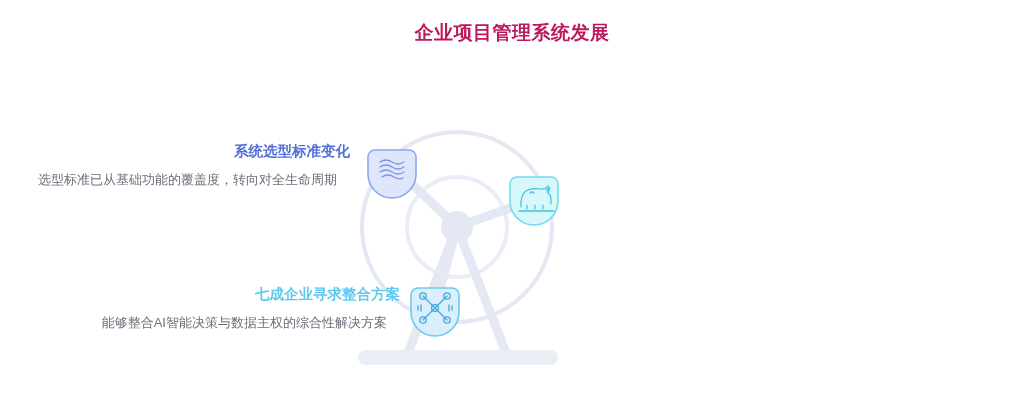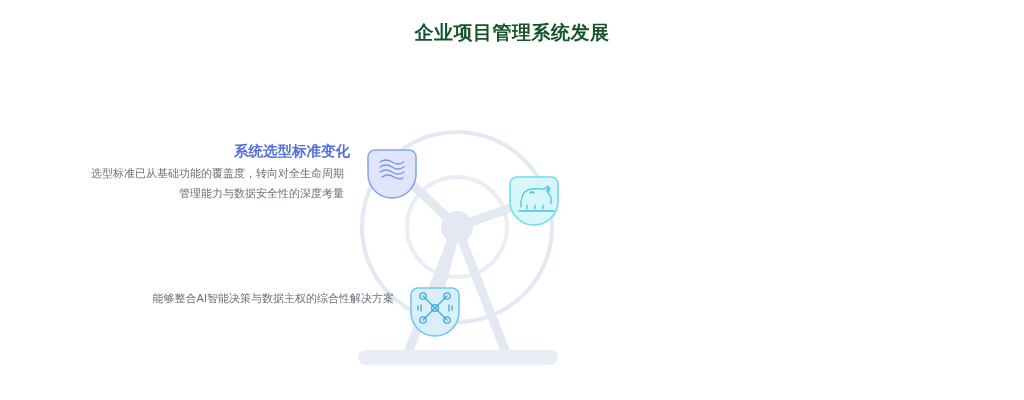--- a/index.html
+++ b/index.html
@@ -16,21 +16,21 @@
   }
 
   .page-title {
     position: absolute;
     top: 20px;
     left: 0;
     width: 1024px;
     text-align: center;
     font-size: 19px;
     font-weight: bold;
-    color: #14532d;
+    color: #be185d;
     letter-spacing: 0.5px;
   }
 
   .stage {
     position: absolute;
     top: 0;
     left: 0;
     width: 932px;
     height: 400px;
   }
@@ -48,24 +48,24 @@
     position: absolute;
   }
   .block .heading {
     font-size: 14.5px;
     font-weight: bold;
     line-height: 18px;
     margin: 0 0 4px 0;
     white-space: nowrap;
   }
   .block .body {
-    font-size: 11px;
+    font-size: 13px;
     line-height: 14px;
     color: #6a6f78;
-    margin: 6px;
+    margin: 13px;
   }
 
   #block-1 {
     left: 20px;
     top: 142px;
     width: 330px;
     text-align: right;
   }
   #block-1 .heading { color: #5470d6; }
 
@@ -142,21 +142,21 @@
         <circle cx="117" cy="210" r="3.2"></circle>
         <circle cx="105" cy="198" r="3.4"></circle>
         <path d="M88 196 l0 4 M91 195 l0 6 M119 195 l0 6 M122 196 l0 4"></path>
       </g>
     </g>
   </svg>
 
   <div class="block" id="block-1">
     <div class="heading">系统选型标准变化</div>
     <p class="body">选型标准已从基础功能的覆盖度，转向对全生命周期</p>
-    <p class="body">管理能力与数据安全性的深度考量</p>
   </div>
 
 
   <div class="block" id="block-3">
+    <div class="heading">七成企业寻求整合方案</div>
     <p class="body">能够整合AI智能决策与数据主权的综合性解决方案</p>
   </div>
 
 </div>
 
 </body></html>

